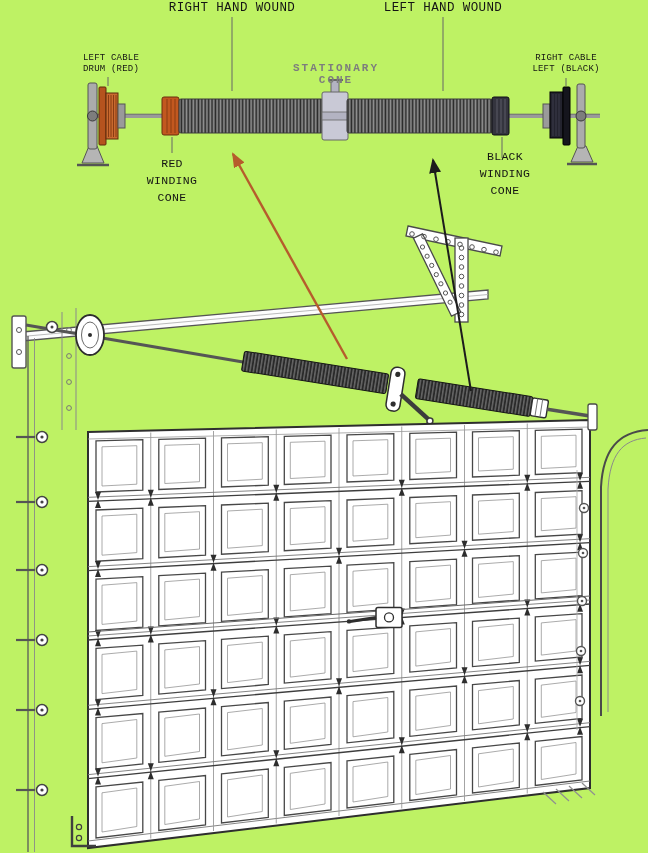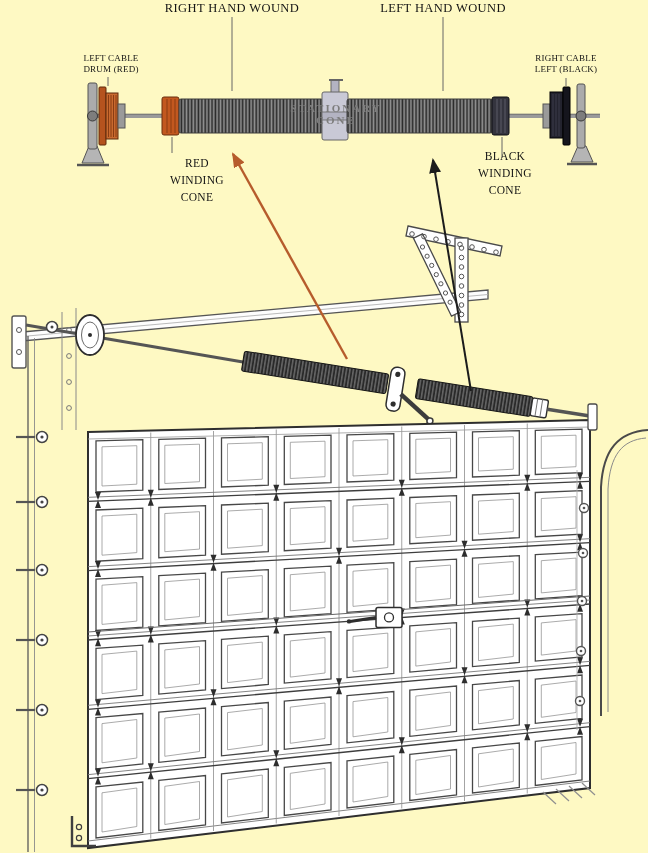--- a/index.html
+++ b/index.html
@@ -1,23 +1,23 @@
 <!DOCTYPE html>
 <html><head>
 <meta charset="utf-8">
 <style>
   html,body{margin:0;padding:0;background:#ffffff;}
-  .canvas{position:relative;width:648px;height:853px;background:#fef9c3;
-          font-family:Liberation Serif, serif;color:#141414;overflow:hidden;}
+  .canvas{position:relative;width:648px;height:853px;background:#bef264;
+          font-family:Liberation Mono, monospace;color:#141414;overflow:hidden;}
   .canvas svg{position:absolute;left:0;top:0;}
   .lbl{position:absolute;white-space:pre-line;text-align:center;transform:translateX(-50%);}
   .lbl-top{font-size:12.5px;letter-spacing:.4px;line-height:15px;}
   .lbl-small{font-size:9px;line-height:11px;letter-spacing:.2px;}
   .lbl-cone{font-size:11.5px;line-height:17px;letter-spacing:.3px;}
-  .lbl-stationary{font-size:11px;line-height:12px;letter-spacing:2px;color:#7d7d7d;font-weight:600;margin-top:40px;}
+  .lbl-stationary{font-size:11px;line-height:12px;letter-spacing:2px;color:#7d7d7d;font-weight:600;}
 </style>
 </head>
 <body>
 
 <div class="canvas">
 
 <svg id="ill" width="648" height="853" viewBox="0 0 648 853">
   <defs>
     <pattern id="coilTop" width="3.4" height="36" patternUnits="userSpaceOnUse">
       <rect width="3.4" height="36" fill="#707070"></rect>
@@ -427,20 +427,20 @@
 </svg>
 
 <div class="lbl lbl-top" style="left:232px;top:1px;">RIGHT HAND WOUND</div>
 <div class="lbl lbl-top" style="left:443px;top:1px;">LEFT HAND WOUND</div>
 <div class="lbl lbl-small" style="left:111px;top:53px;">LEFT CABLE
 DRUM (RED)</div>
 <div class="lbl lbl-stationary" style="left:336px;top:62px;">STATIONARY
 CONE</div>
 <div class="lbl lbl-small" style="left:566px;top:53px;">RIGHT CABLE
 LEFT (BLACK)</div>
-<div class="lbl lbl-cone" style="left:172px;top:155px;margin-left:25px;">RED
+<div class="lbl lbl-cone" style="left:172px;top:155px;">RED
 WINDING
 CONE</div>
 <div class="lbl lbl-cone" style="left:505px;top:148px;">BLACK
 WINDING
 CONE</div>
 
 </div>
 
 </body></html>

